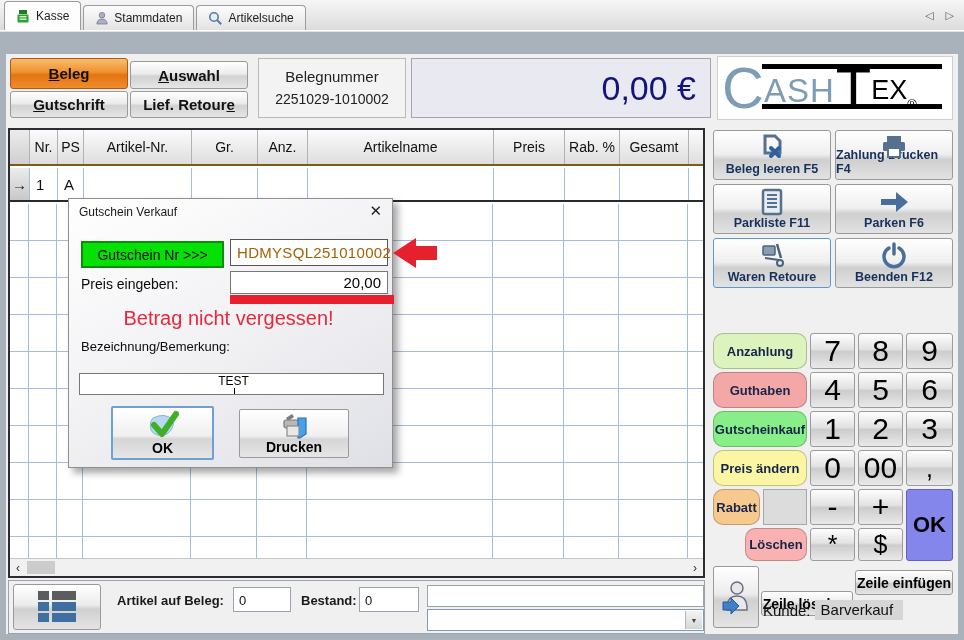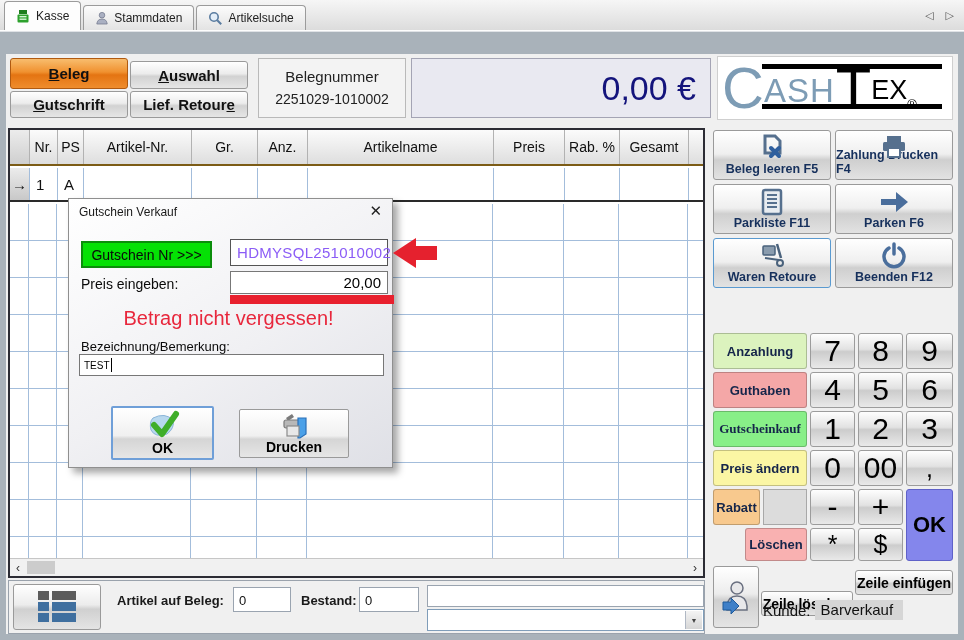--- a/index.html
+++ b/index.html
@@ -112,25 +112,25 @@
     background:linear-gradient(#ffffff,#efefef 48%,#cfcfcf 60%,#e2e2e2);
     display:flex; flex-direction:column; align-items:center; justify-content:flex-end;
     padding-bottom:3px; position:relative; }
   .cmd-btn .ic { position:absolute; top:3px; left:0; right:0; display:flex; justify-content:center; }
   .cmd-btn .lbl { font-size:12.5px; font-weight:bold; color:#16305c; }
   .cmd-btn.focused { border:1px solid #5a9ad0; }
 
   
   .numpad { position:absolute; left:713px; top:333px; width:240px; height:228px;
     display:grid; grid-template-columns:94px 45px 45px 1fr; grid-template-rows:repeat(6,1fr); gap:3px; }
-  .fn-btn { border:1px solid rgba(0,0,0,0.22); border-radius:3px; display:flex; align-items:center;
+  .fn-btn { border:1px solid rgba(0,0,0,0.22); border-radius:10px; display:flex; align-items:center;
     justify-content:center; font-size:13px; font-weight:bold; color:#15254a; }
   .fn-anzahlung    { background:#dcf3be; }
   .fn-guthaben     { background:#f4a7a7; }
-  .fn-gutscheinkauf{ background:#88ef88;font-family:Liberation Serif, serif; }
+  .fn-gutscheinkauf{ background:#88ef88; }
   .fn-preis        { background:#fbf6a4; }
   .fn-rabatt       { background:#f8c98e; }
   .fn-loeschen     { background:#f9b1b1;margin-left:32px; }
   .rabatt-wrap { display:flex; gap:3px; }
   .rabatt-wrap .fn-btn { flex:1; }
   .rabatt-box { width:44px; background:#dcdcdc; border:1px solid #a8a8a8; }
   .key { border:1px solid #9c9c9c; border-radius:3px;
     background:linear-gradient(#fefefe,#e2e2e2 45%,#cccccc 52%,#e9e9e9);
     display:flex; align-items:center; justify-content:center;
     font-size:30px; color:#000; }
@@ -151,37 +151,37 @@
   .kunde-row { position:absolute; left:763px; top:600px; font-size:15px; color:#111;
     display:flex; align-items:center; gap:4px; }
   .kunde-val { background:#d6d6d6; padding:1px 10px 2px 6px; }
 
   
   .dialog { position:absolute; left:68px; top:198px; width:325px; height:270px; z-index:10;
     background:linear-gradient(150deg,#ffffff 0%,#f0f0f3 55%,#dfe0e6 100%);
     border:1px solid #8f8f8f; box-shadow:5px 5px 7px rgba(0,0,0,0.35); }
   .dlg-title { position:absolute; left:10px; top:6px; font-size:12px; color:#1a1a1a; }
   .dlg-close { position:absolute; right:10px; top:3px; font-size:15px; color:#222; }
-  .dlg-green-btn { position:absolute; left:12px; top:42px; width:131px; height:27px;
+  .dlg-green-btn { position:absolute; left:12px; top:42px; width:143px; height:27px;
     background:#05e105; border:2px solid #0b8d0b; font-size:14px; color:#0a0a0a;
     display:flex; align-items:center; justify-content:center; }
   .dlg-nr-input { position:absolute; left:161px; top:40px; width:158px; height:27px;
-    background:#fff; border:1px solid #555; font-size:15px; color:#8b5cf6;
+    background:#fff; border:1px solid #555; font-size:15px; color:#a16207;
     display:flex; align-items:center; padding-left:6px; letter-spacing:0.3px; }
   .dlg-preis-label { position:absolute; left:12px; top:77px; font-size:14px; color:#0a0a0a; }
   .dlg-preis-input { position:absolute; left:161px; top:72px; width:158px; height:23px;
     background:#fff; border:1px solid #777; font-size:15px; color:#000;
     display:flex; align-items:center; justify-content:flex-end; padding-right:6px; }
   .dlg-red-bar { position:absolute; left:161px; top:96px; width:164px; height:9px; background:#e8202e; }
   .dlg-warning { position:absolute; left:0; right:4px; top:108px; text-align:center;
     font-size:20px; color:#e8273c; }
   .dlg-bez-label { position:absolute; left:12px; top:140px; font-size:13px; color:#0a0a0a; }
-  .dlg-bez-input { position:absolute; left:10px; top:155px; width:305px; height:22px;
-    background:#fff; border:1px solid #777; font-size:10px; color:#000;
-    display:flex; align-items:center; padding-left:4px; }
+  .dlg-bez-input { position:absolute; left:10px; top:174px; width:305px; height:22px;
+    background:#fff; border:1px solid #777; font-size:12px; color:#000;
+    display:flex; align-items:center; padding-left:4px;flex-direction:column; }
   .caret { display:inline-block; width:1px; height:14px; background:#000; margin-left:1px; }
   .dlg-btn { position:absolute; border:1px solid #9a9a9a; border-radius:2px;
     background:linear-gradient(#ffffff,#f0f0f0 55%,#d5d5d5 62%,#e6e6e6);
     display:flex; flex-direction:column; align-items:center; justify-content:flex-end; padding-bottom:2px; }
   .dlg-ok { left:42px; top:207px; width:103px; height:54px; border:2px solid #6f9fd8; }
   .dlg-drucken { left:170px; top:210px; width:110px; height:49px; }
   .dlg-btn .blabel { font-size:14px; font-weight:bold; color:#000; }
   .dlg-btn .bic { position:absolute; top:2px; left:0; right:0; display:flex; justify-content:center; }
 
   

